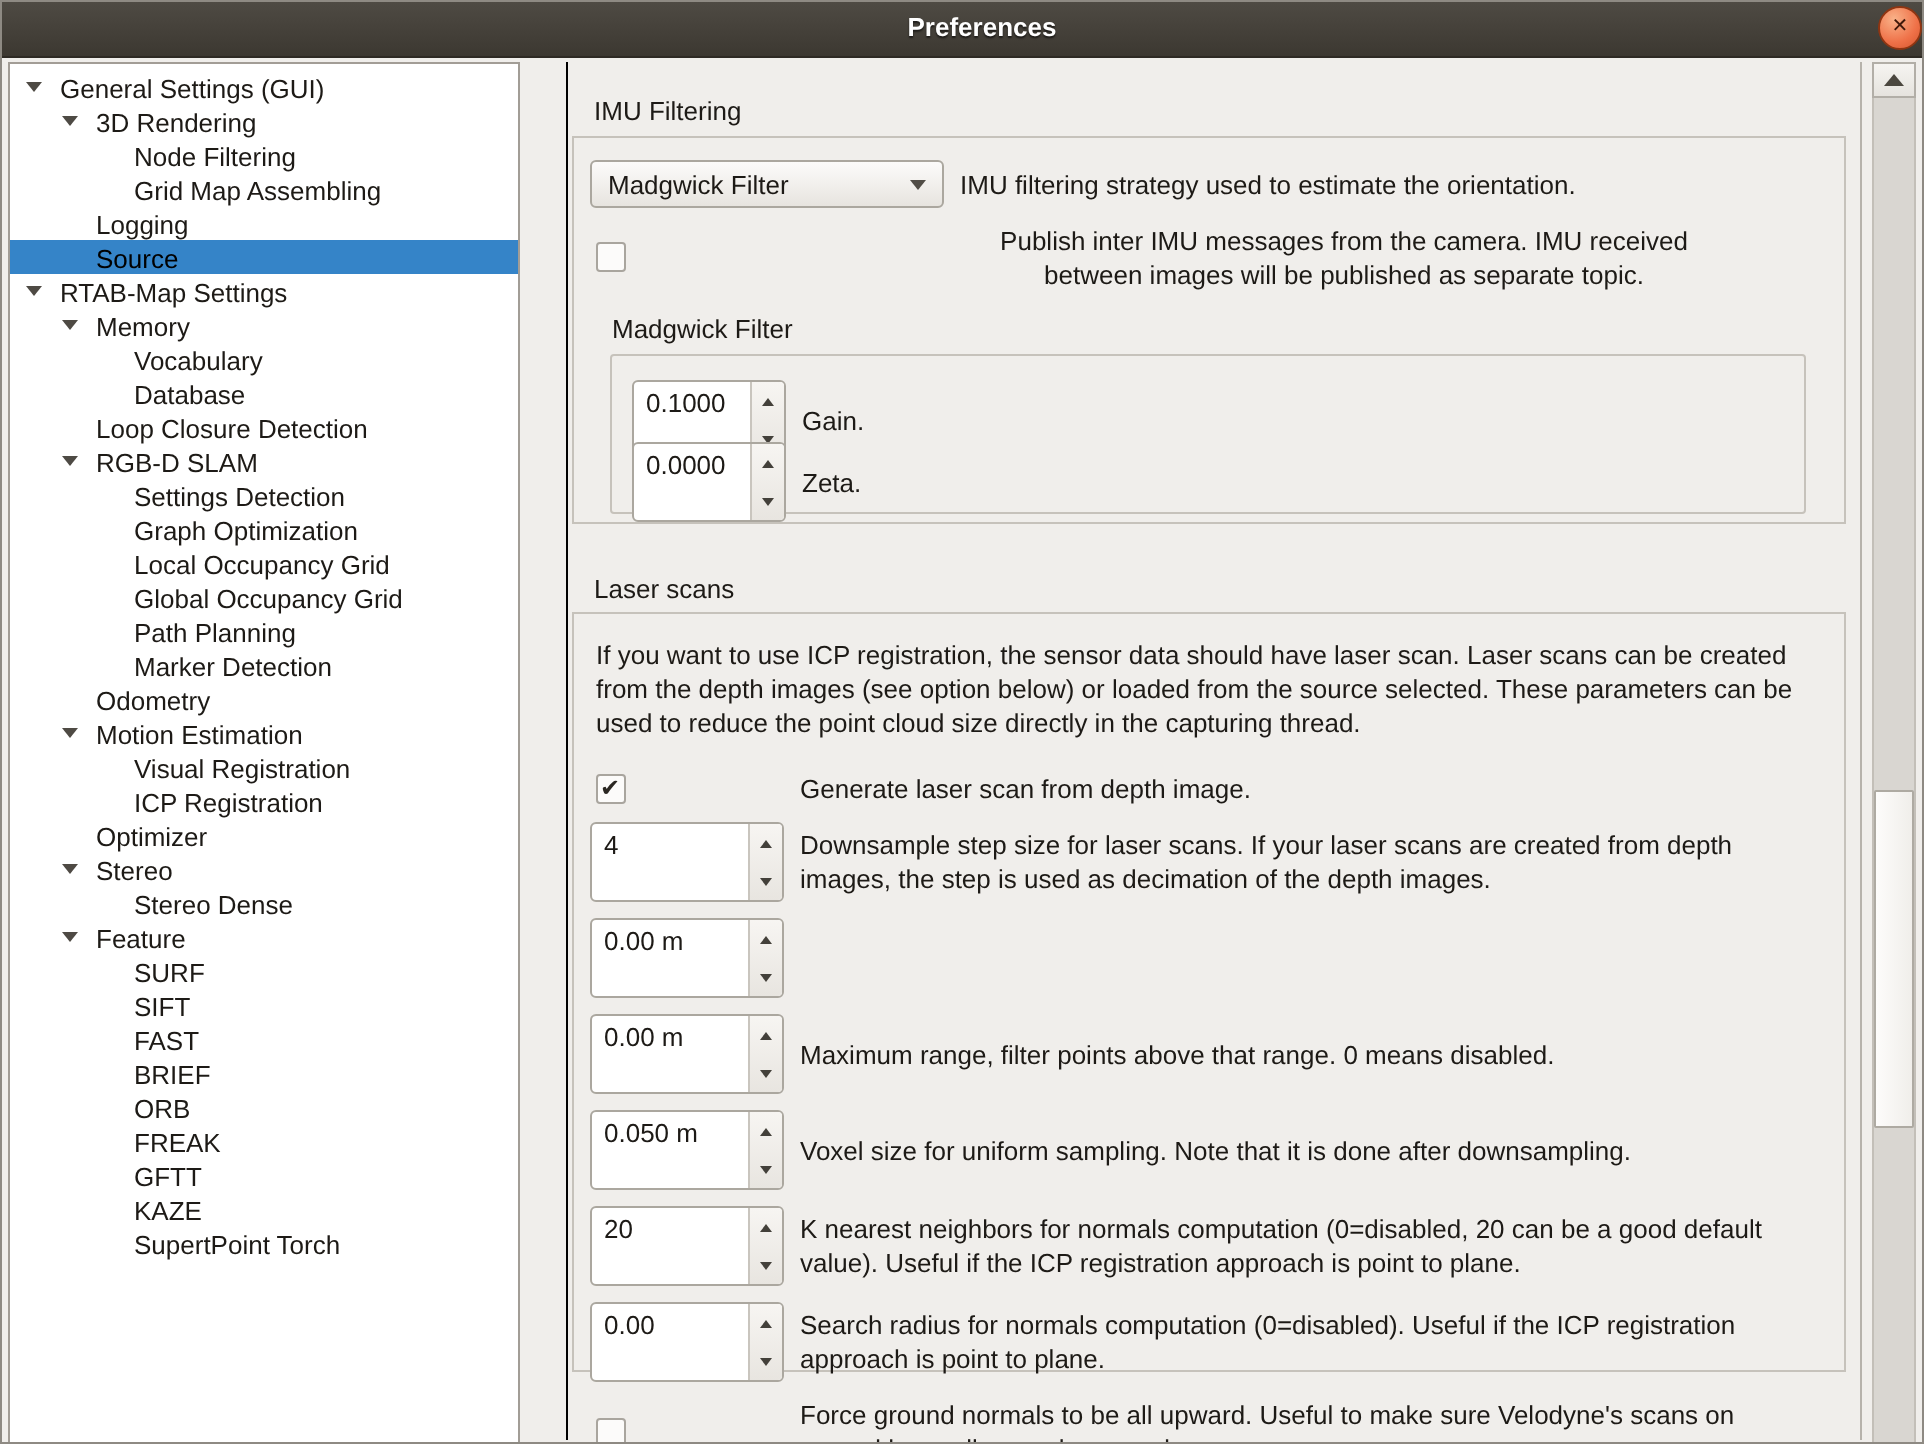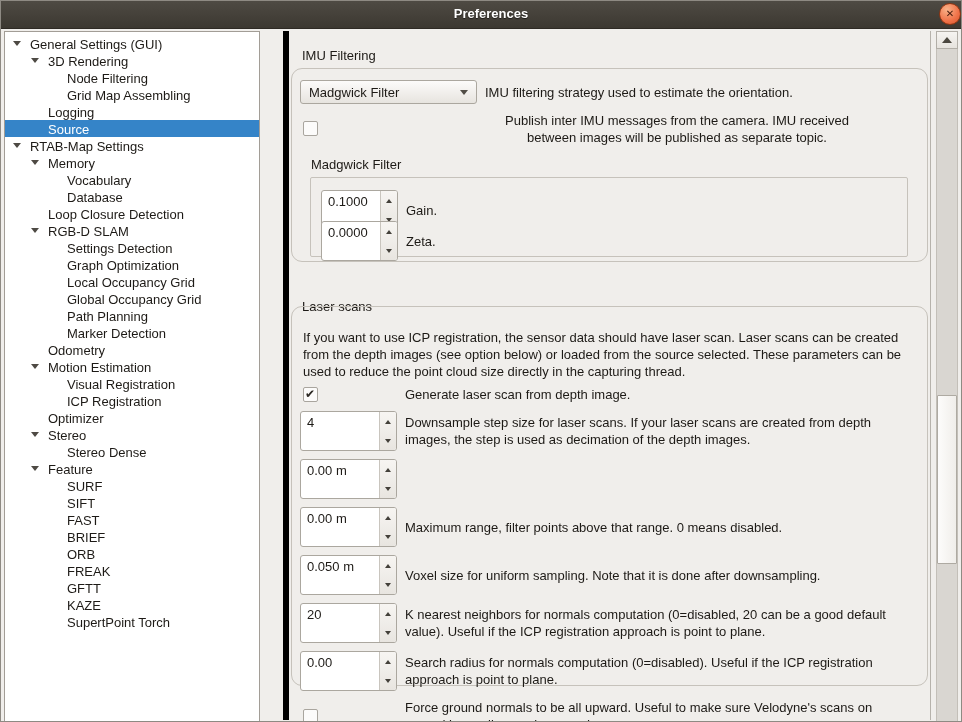--- a/index.html
+++ b/index.html
@@ -25,30 +25,30 @@
   .tree-row .label{white-space:nowrap;}
   .tree-row.lvl0 .label{margin-left:25px;}
   .tree-row.lvl1 .label{margin-left:43px;}
   .tree-row.lvl2 .label{margin-left:62px;}
   .expander{position:absolute;top:6px;width:0;height:0;
             border-left:4px solid transparent;border-right:4px solid transparent;
             border-top:5px solid #4e4a44;}
   .lvl0 .expander{left:8px;}
   .lvl1 .expander{left:26px;}
   .tree-row.selected{background:#3584c8;}
-  .tree-row.selected .label{color:#ffffff;}
+  .tree-row.selected .label{color:#000000;}
 
   
   .main{position:absolute;left:283px;top:31px;width:648px;height:689px;
-        background:#f0eeeb;border-left:6px solid #000000;border-right:1px solid #b6b2ab;box-sizing:border-box;}
+        background:#f0eeeb;border-left:1px solid #000000;border-right:1px solid #b6b2ab;box-sizing:border-box;}
   .grouptitle{position:absolute;left:13px;white-space:nowrap;}
-  .groupframe{position:absolute;border:1px solid #c6c2bb;border-radius:11px;box-sizing:border-box;text-decoration:underline;}
+  .groupframe{position:absolute;border:1px solid #c6c2bb;border-radius:0;box-sizing:border-box;text-decoration:underline;}
   #imu-title{top:17px;}
   #imu-frame{left:2px;top:37px;width:637px;height:194px;}
-  #laser-title{top:268px;}
+  #laser-title{top:256px;}
   #laser-frame{left:2px;top:275px;width:637px;height:380px;}
 
   
   .combo{width:177px;height:24px;box-sizing:border-box;border:1px solid #aba79f;border-radius:3px;
          background:linear-gradient(#fcfbfa,#e7e4df);display:flex;align-items:center;padding:0 8px;}
   .combo .caret{margin-left:auto;width:0;height:0;border-left:4px solid transparent;
          border-right:4px solid transparent;border-top:5px solid #514d46;}
   .spin{display:flex;height:40px;box-sizing:border-box;background:#ffffff;
         border:1px solid #aba79f;border-radius:3px;overflow:hidden;}
   .spin.w97{width:97px;} .spin.w77{width:77px;}
@@ -72,21 +72,21 @@
   .imu-ctrl{width:185px;flex-shrink:0;display:flex;align-items:center;}
   .imu-ctrl .cb{margin-left:3px;}
   .imu-lbl{width:384px;}
   #madgwick-title{position:absolute;left:19px;top:88px;}
   #madgwick-frame{position:absolute;left:18px;top:108px;width:598px;height:80px;
       border:1px solid #c6c2bb;border-radius:2px;box-sizing:border-box;}
   .mg-row{position:absolute;left:10px;display:flex;align-items:center;}
   #mg-row-gain{top:12px;} #mg-row-zeta{top:43px;}
   .mg-ctrl{width:85px;flex-shrink:0;}
 
-  #laser-intro{position:absolute;left:11px;top:22px;width:614px;line-height:17px;}
+  #laser-intro{position:absolute;left:11px;top:12px;width:614px;line-height:17px;}
   #laser-rows{position:absolute;left:8px;top:79px;right:8px;display:flex;
       flex-direction:column;gap:8px;}
   .laser-row{display:flex;align-items:center;}
   .laser-ctrl{width:105px;flex-shrink:0;display:flex;align-items:center;}
   .laser-ctrl .cb{margin-left:3px;}
   .laser-lbl{width:505px;}
 
   
   .scrollbar{position:absolute;left:936px;top:31px;width:22px;height:691px;}
   .sb-up{position:absolute;left:0;top:0;width:22px;height:18px;box-sizing:border-box;

